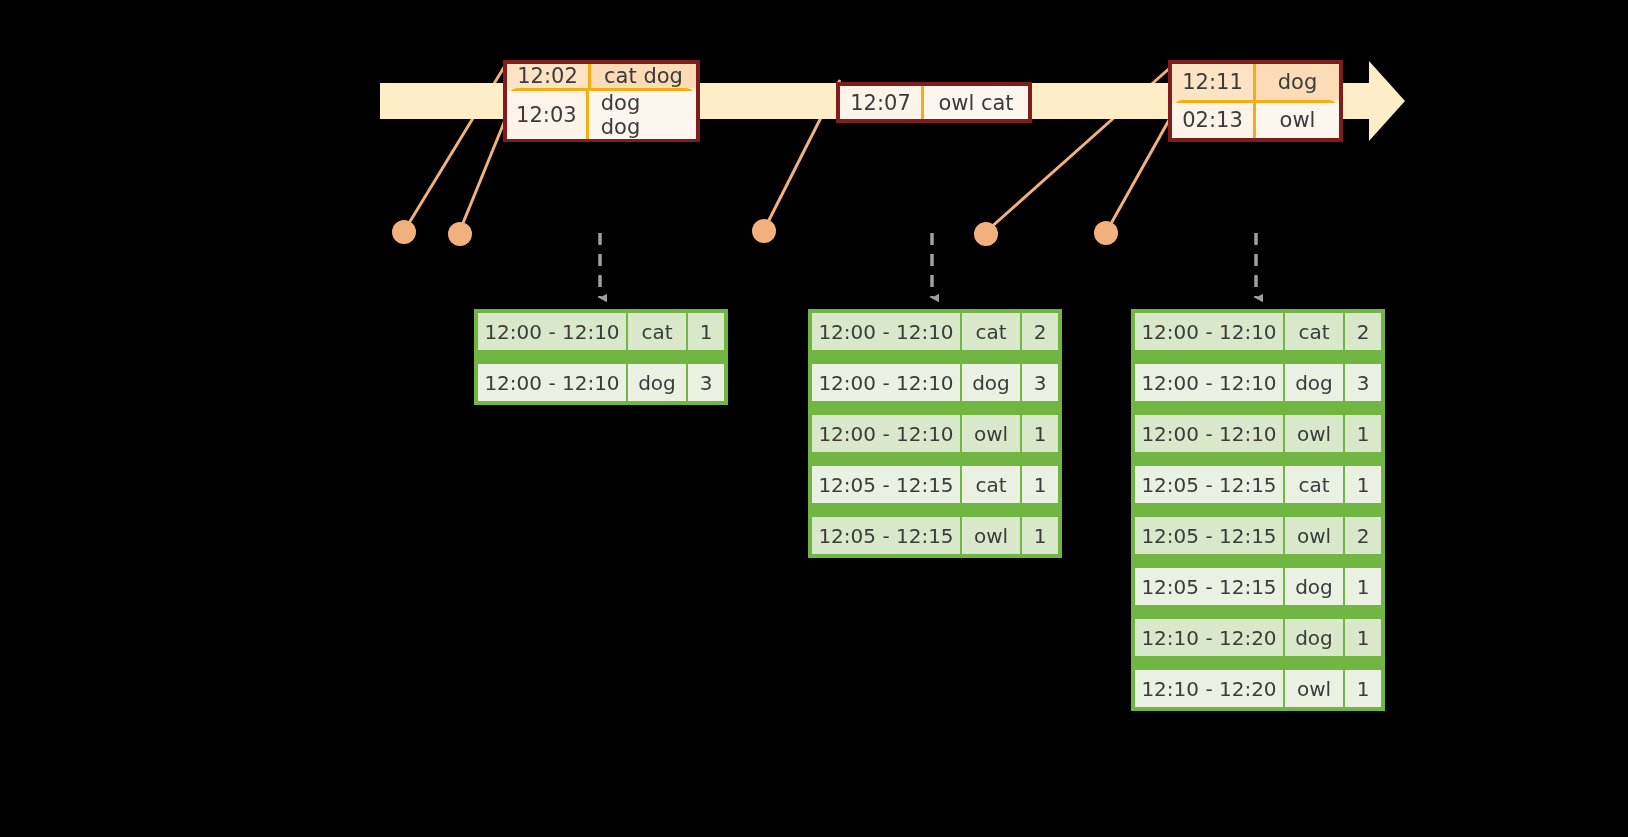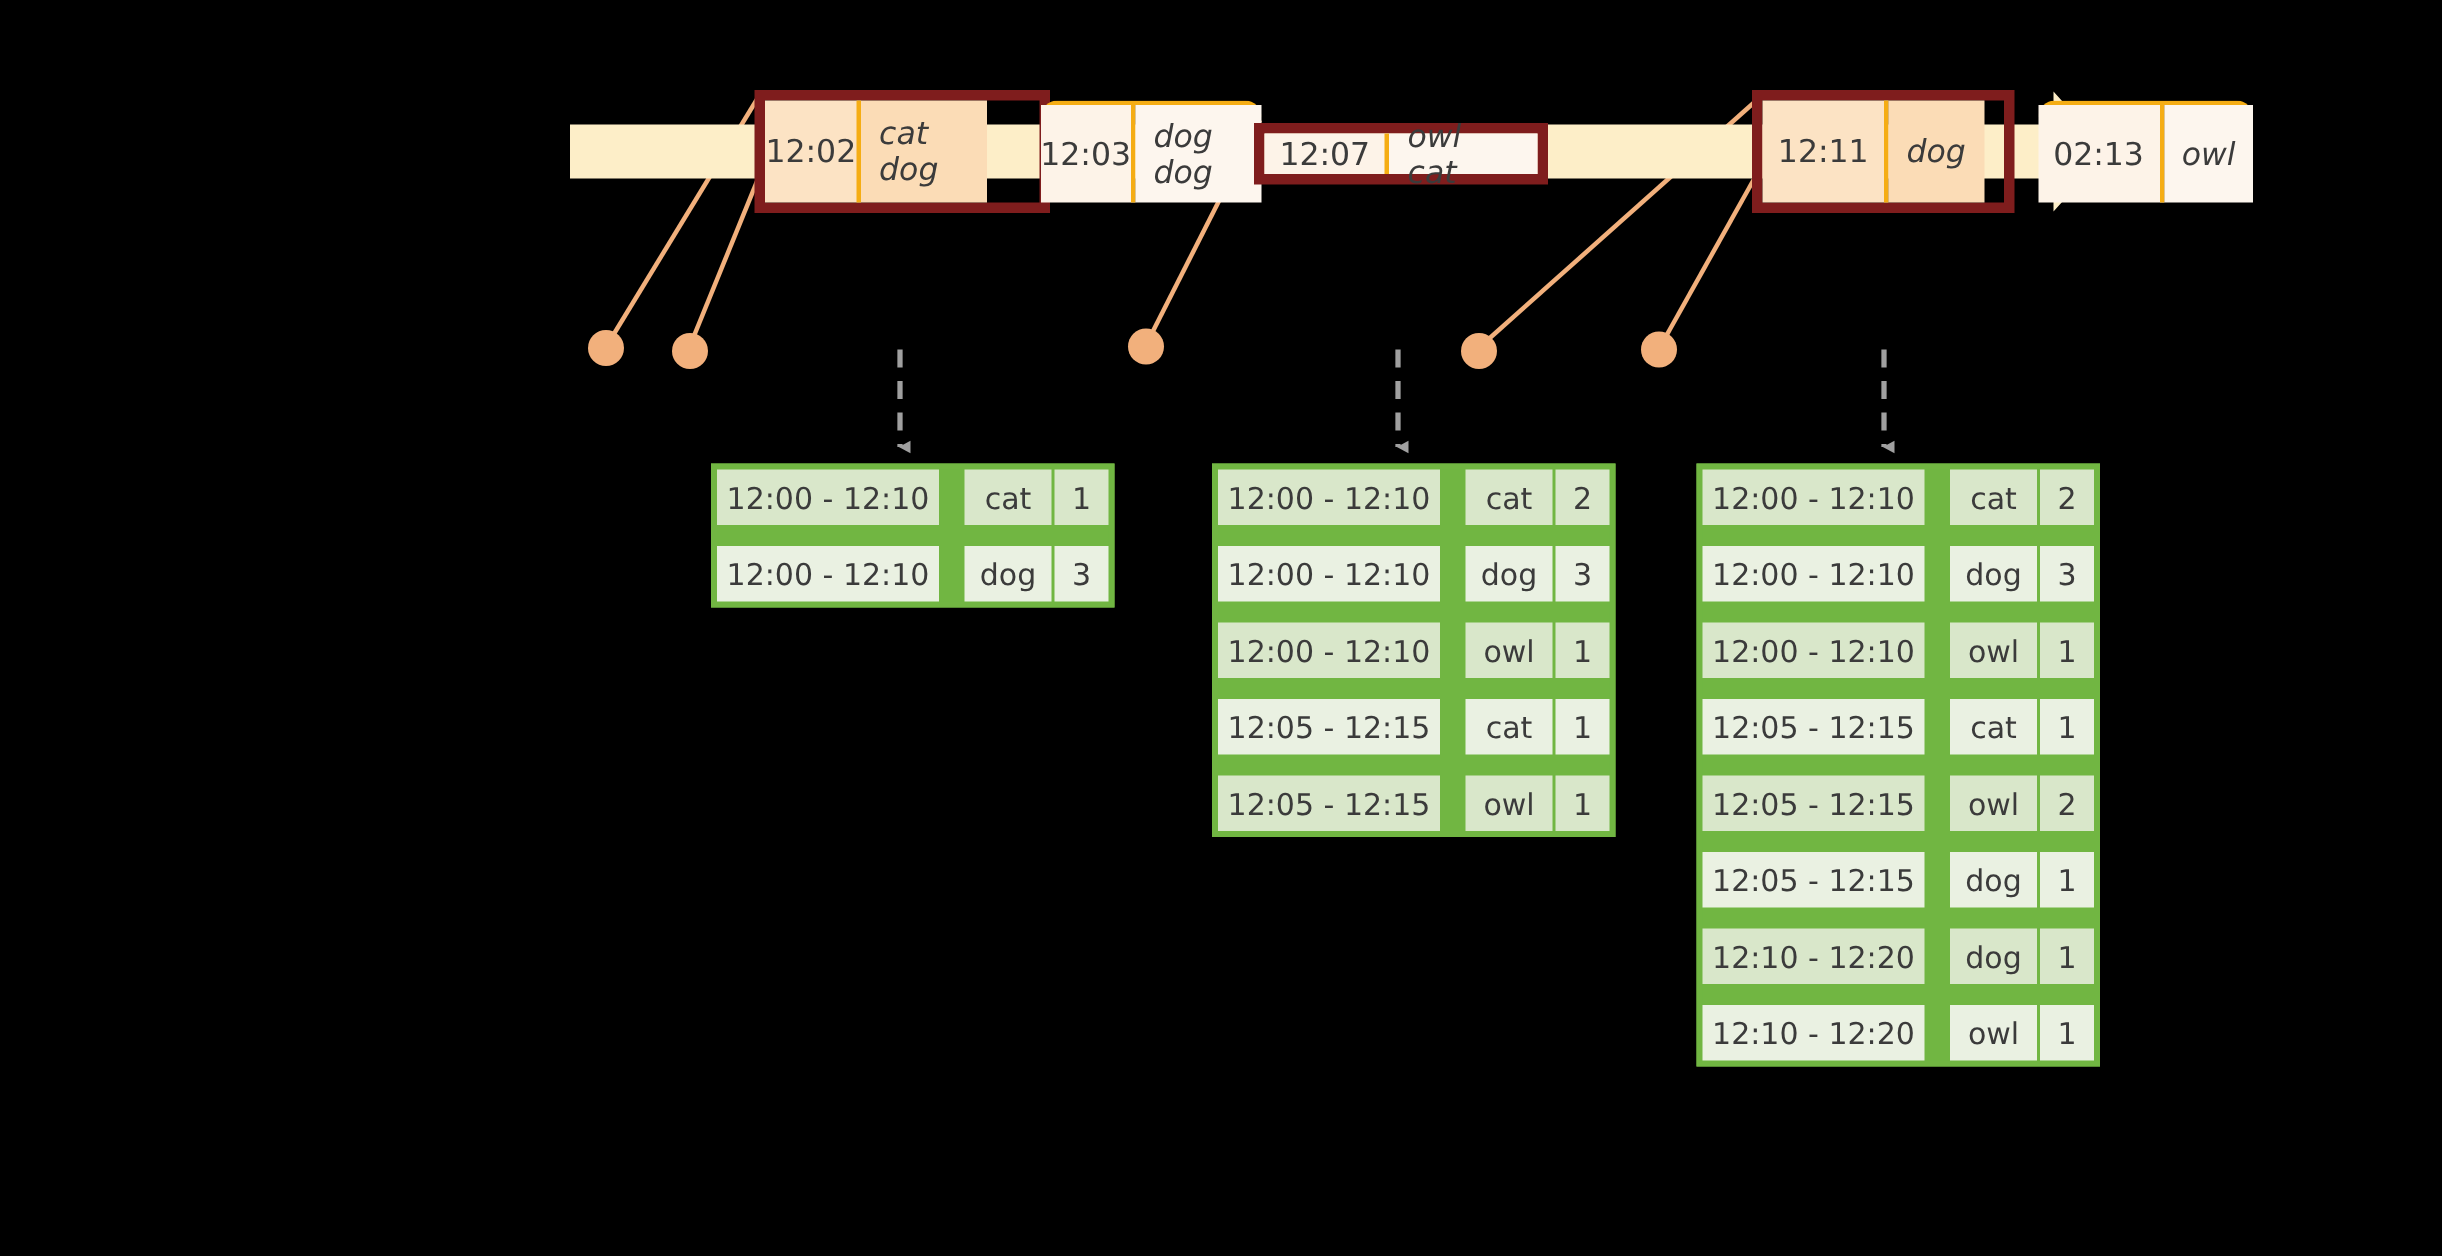--- a/index.html
+++ b/index.html
@@ -21,26 +21,25 @@
     position: absolute;
     left: 0; top: 0;
     width: 1628px;
     height: 837px;
     pointer-events: none;
   }
 
   
   .evt-box {
     position: absolute;
-    border: 7px solid #7f1d1d;
-    box-sizing: border-box;
-    display: flex;
-    flex-direction: row;
+    border: 4px solid #7f1d1d;
+    box-sizing: border-box;
+    display: flex;
+    flex-direction: column;
     z-index: 6;
-    gap: 36px;
   }
   .evt-row {
     display: flex;
     flex: 1 1 auto;
   }
   .evt-row + .evt-row {
     border-top: 3px solid #f5ad14;
     border-radius: 11px;
   }
   .evt-row.shade .evt-time { background: #fce3c4; }
@@ -60,21 +59,20 @@
   }
   .evt-val {
     flex: 1 1 auto;
     display: flex;
     align-items: center;
     justify-content: center;
     font-size: 21px;
     color: #3b3b3b;
     box-sizing: border-box;
     padding: 0 12px;
-    font-style: italic;
   }
 
   
   .res-table {
     position: absolute;
     border: 4px solid #71b642;
     box-sizing: border-box;
     background: #71b642;
     display: flex;
     flex-direction: column;
@@ -94,21 +92,21 @@
 
   .cell {
     display: flex;
     align-items: center;
     justify-content: center;
     font-size: 20px;
     color: #3b3b3b;
     box-sizing: border-box;
   }
   .cell.c-window { width: 148px; }
-  .cell.c-key    { width: 58px; margin-left: 17px; }
+  .cell.c-key    { width: 58px; margin-left: 2px; }
   .cell.c-count  { width: 36px; margin-left: 2px; }
 
   .dot {
     position: absolute;
     width: 24px;
     height: 24px;
     border-radius: 50%;
     background: #f2b07c;
     z-index: 4;
   }

